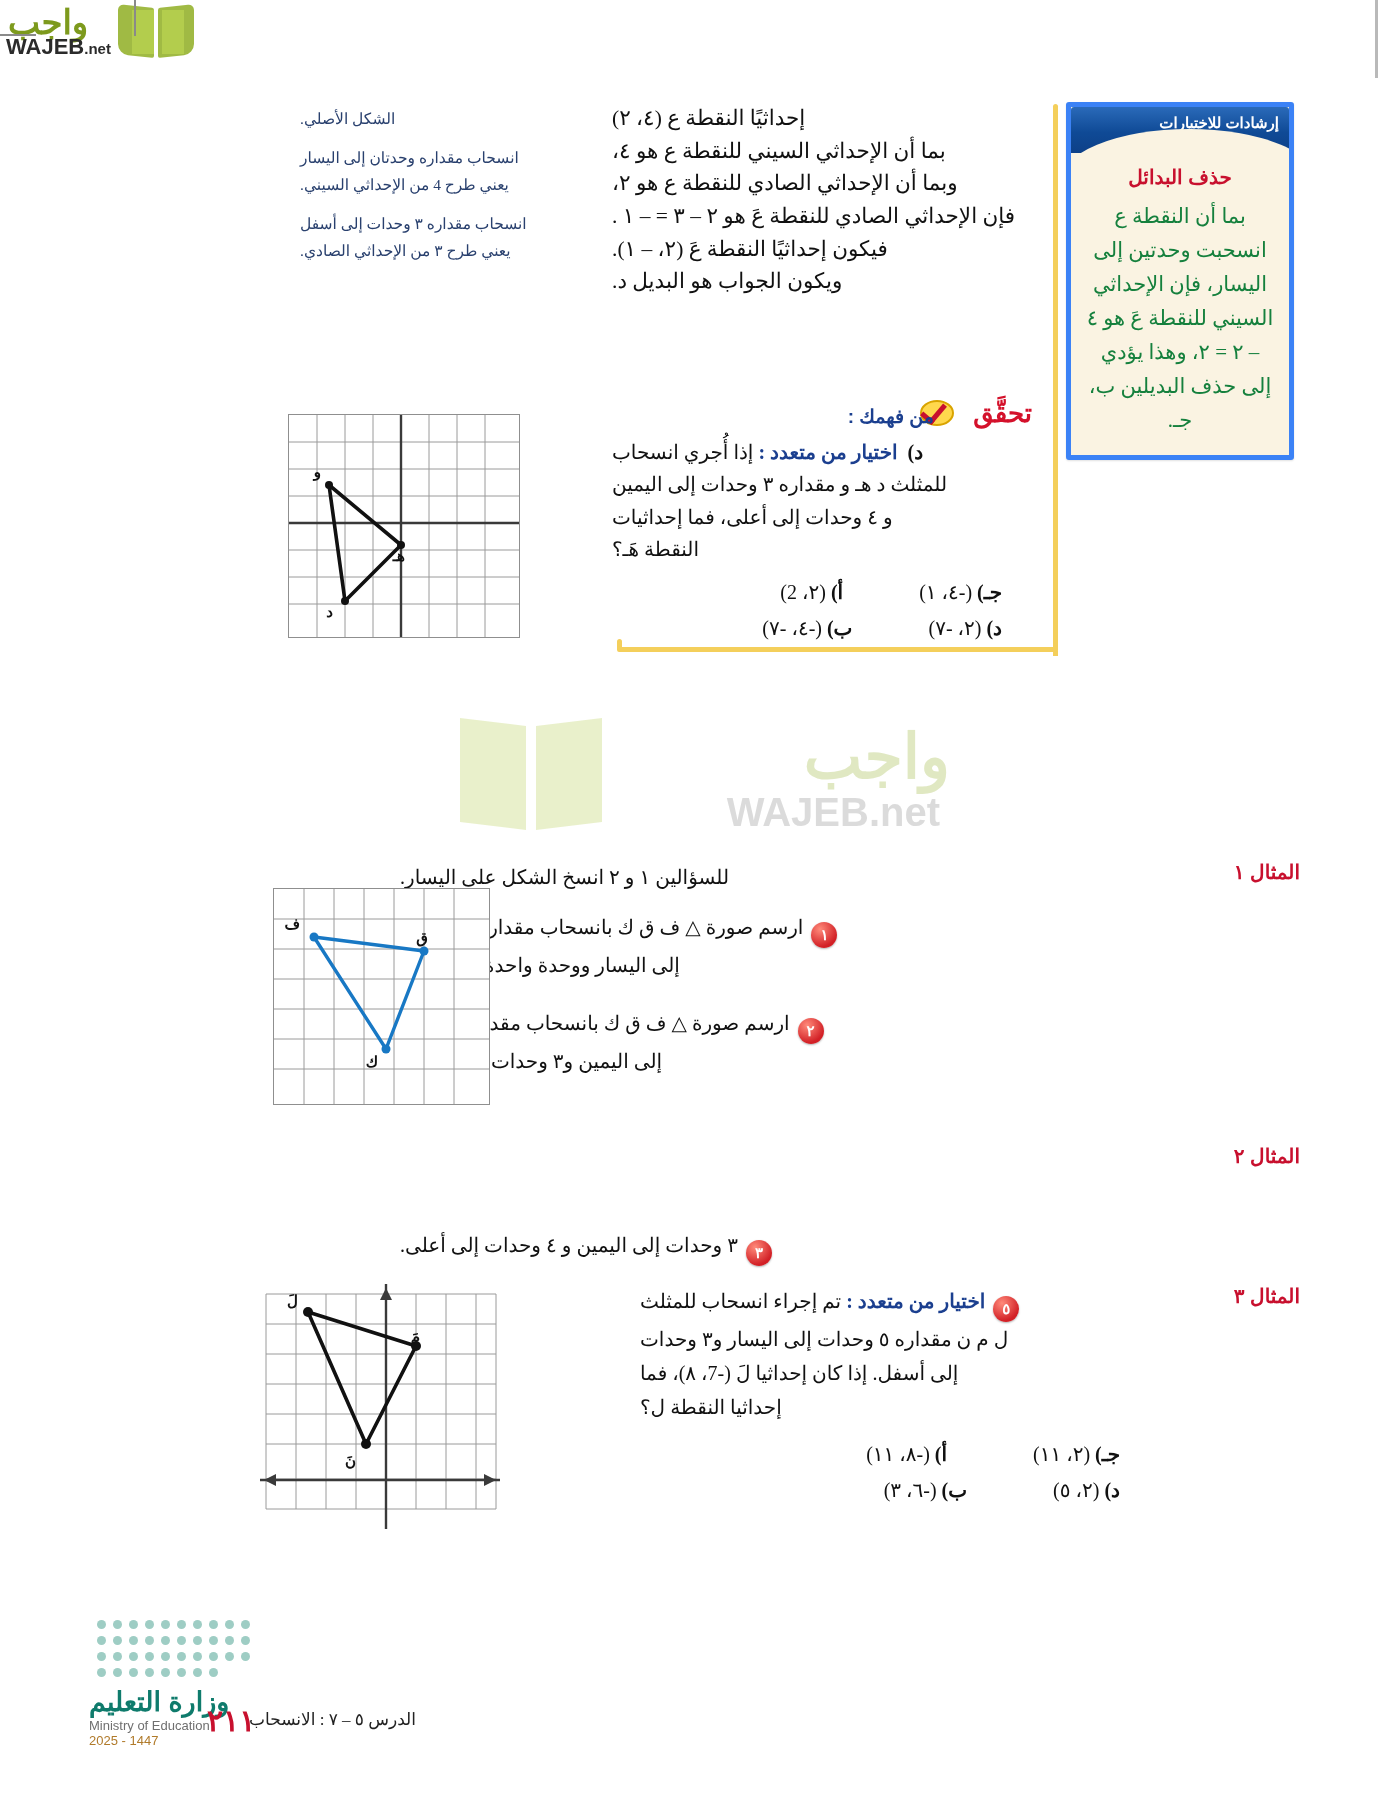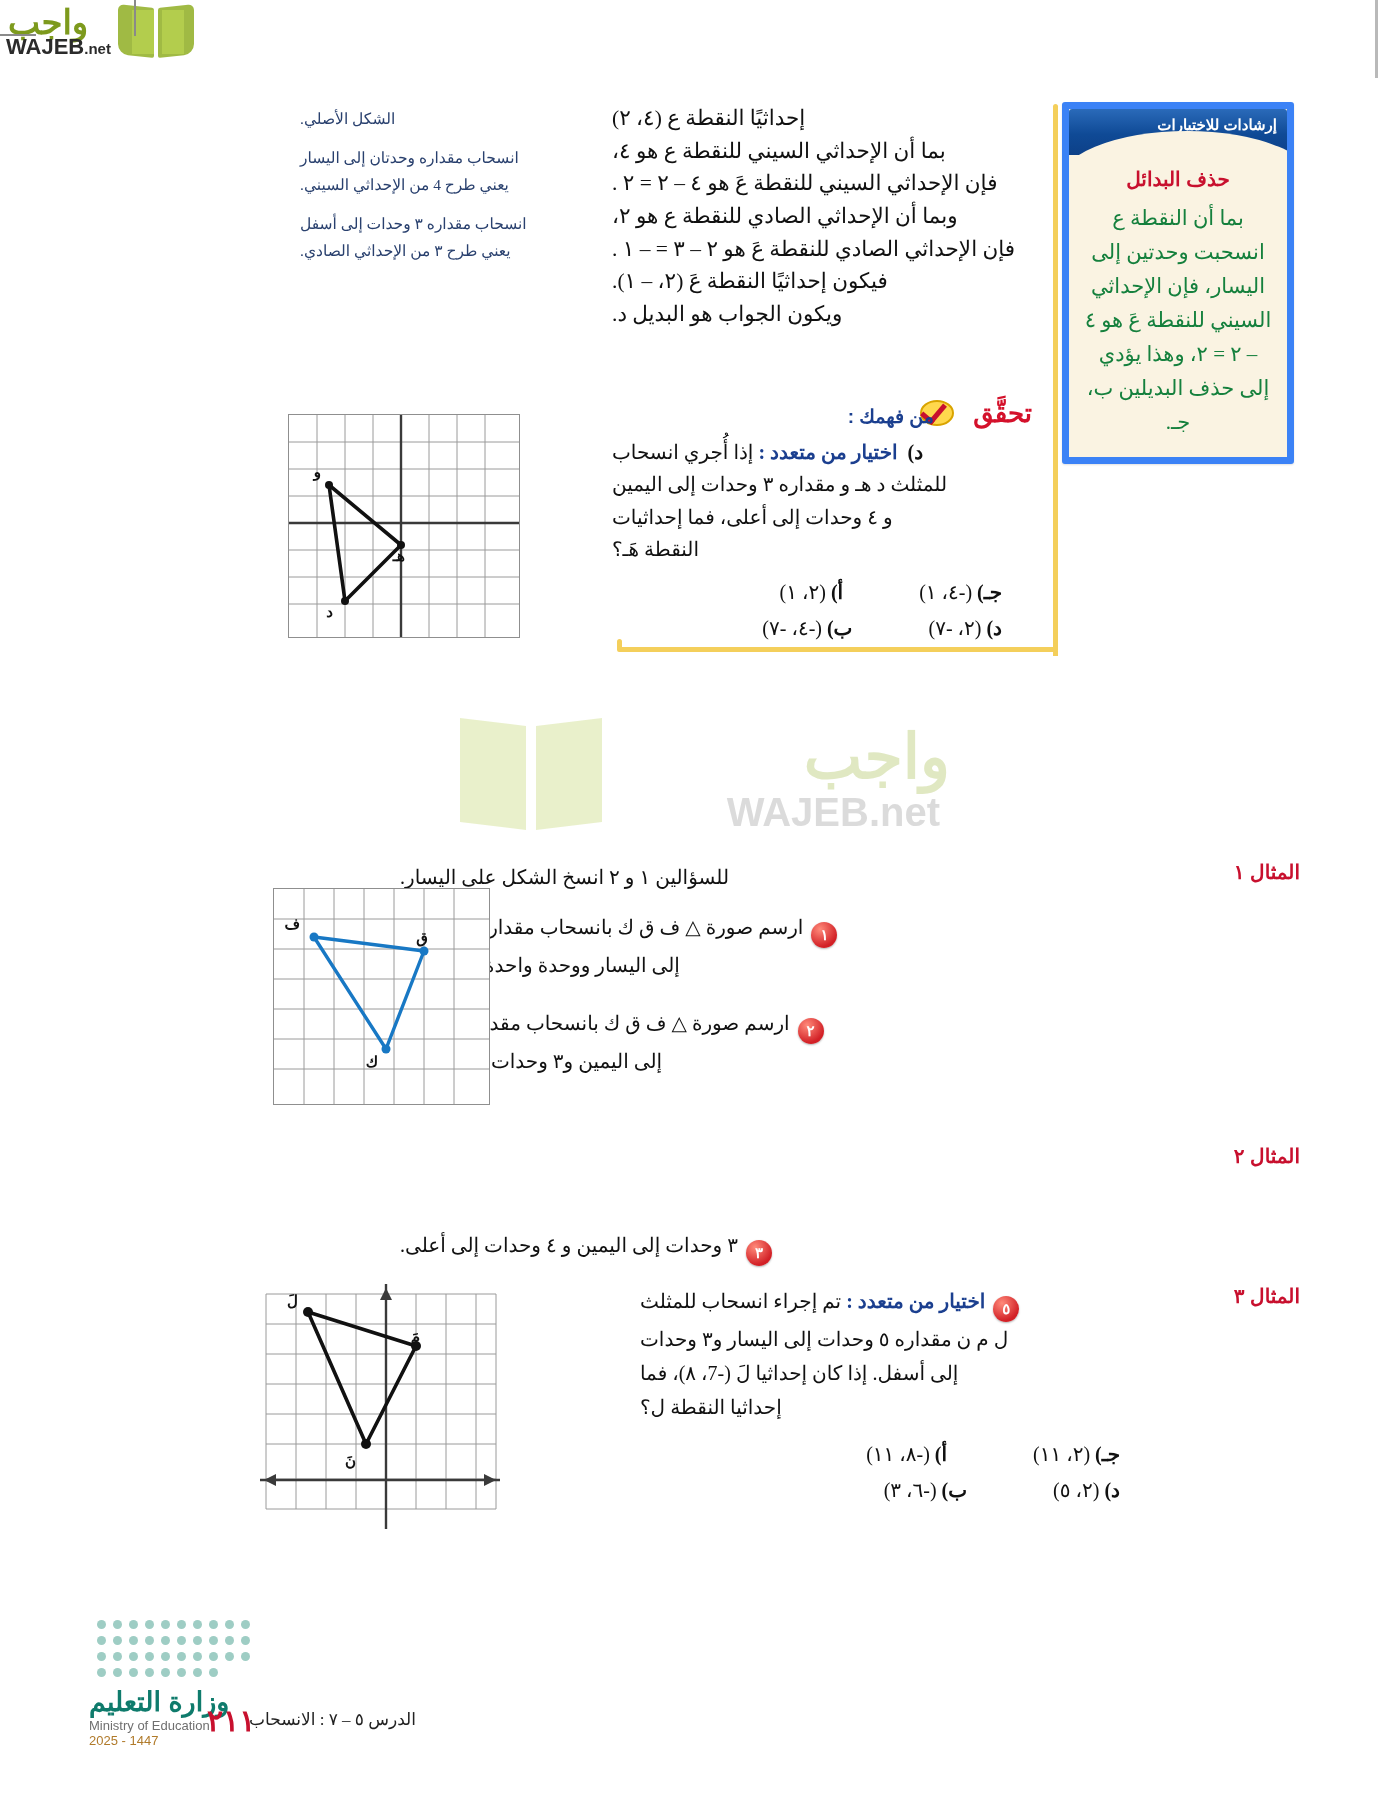--- a/index.html
+++ b/index.html
@@ -38,21 +38,21 @@
   .wm-center .c-bk{position:absolute;left:30px;top:2px;width:150px;height:110px;}
   .wm-center .c-bk i{position:absolute;top:0;width:66px;height:104px;background:#b8cf55;display:block;}
   .wm-center .c-bk i.a{left:0;transform:skewY(7deg);}
   .wm-center .c-bk i.b{left:76px;transform:skewY(-7deg);}
 
   
   .topsec{position:absolute;left:100px;top:96px;width:1200px;}
 
   .sidebox{
     position:absolute;right:6px;top:6px;width:218px;
-    background:#faf3e2;border:7px solid #3b82f6;border-radius:3px;
+    background:#faf3e2;border:5px solid #3b82f6;border-radius:3px;
     box-shadow:0 1px 2px rgba(0,0,0,.12);
   }
   .sidebox .cap{
     position:relative;height:46px;background:#13519e;
     background:linear-gradient(180deg,#2a6ab9 0%,#0f4a96 55%,#0d4088 100%);
     border-radius:3px 3px 0 0;overflow:hidden;
   }
   .sidebox .cap span{
     position:absolute;right:10px;top:7px;color:#fff;font-weight:bold;font-size:15px;
     font-family:"Liberation Sans",sans-serif;letter-spacing:0;
@@ -201,21 +201,20 @@
         <div class="txt">بما أن النقطة ع انسحبت وحدتين إلى اليسار، فإن الإحداثي السيني للنقطة عَ هو ٤ – ٢ = ٢، وهذا يؤدي إلى حذف البديلين ب، جـ.</div>
       </div>
     </div>
 
     <div class="vrule"></div>
     <div class="lrule"></div>
 
     <div class="soln">
       <div class="l">إحداثيًا النقطة ع (٤، ٢)</div>
       <div class="l">بما أن الإحداثي السيني للنقطة ع هو ٤،</div>
-      <div class="l">فإن الإحداثي السيني للنقطة عَ هو ٤ – ٢ = ٢ .</div>
       <div class="l">وبما أن الإحداثي الصادي للنقطة ع هو ٢،</div>
       <div class="l">فإن الإحداثي الصادي للنقطة عَ هو ٢ – ٣ = – ١ .</div>
       <div class="l">فيكون إحداثيًا النقطة عَ (٢، – ١).</div>
       <div class="l">ويكون الجواب هو البديل د.</div>
     </div>
 
     <div class="notes">
       <div class="n sp">الشكل الأصلي.</div>
       <div class="n">انسحاب مقداره وحدتان إلى اليسار</div>
       <div class="n sp">يعني طرح 4 من الإحداثي السيني.</div>
@@ -238,21 +237,21 @@
         &nbsp;<b>اختيار من متعدد :</b>
         <span>إذا أُجري انسحاب</span>
       </div>
       <div class="qline">للمثلث د هـ و مقداره ٣ وحدات إلى اليمين</div>
       <div class="qline">و ٤ وحدات إلى أعلى، فما إحداثيات</div>
       <div class="qline">النقطة هَـ؟</div>
 
       <div class="opts">
         <div class="row">
           <div class="o"><b>جـ)</b> <span>(-٤، ١)</span></div>
-          <div class="o"><b>أ)</b> <span>(٢، ١)</span></div>
+          <div class="o"><b>أ)</b> <span>(٢، 2)</span></div>
         </div>
         <div class="row">
           <div class="o"><b>د)</b> <span>(٢، -٧)</span></div>
           <div class="o"><b>ب)</b> <span>(-٤، -٧)</span></div>
         </div>
       </div>
     </div>
 
     <div class="fig1">
       <div class="figwrap">

